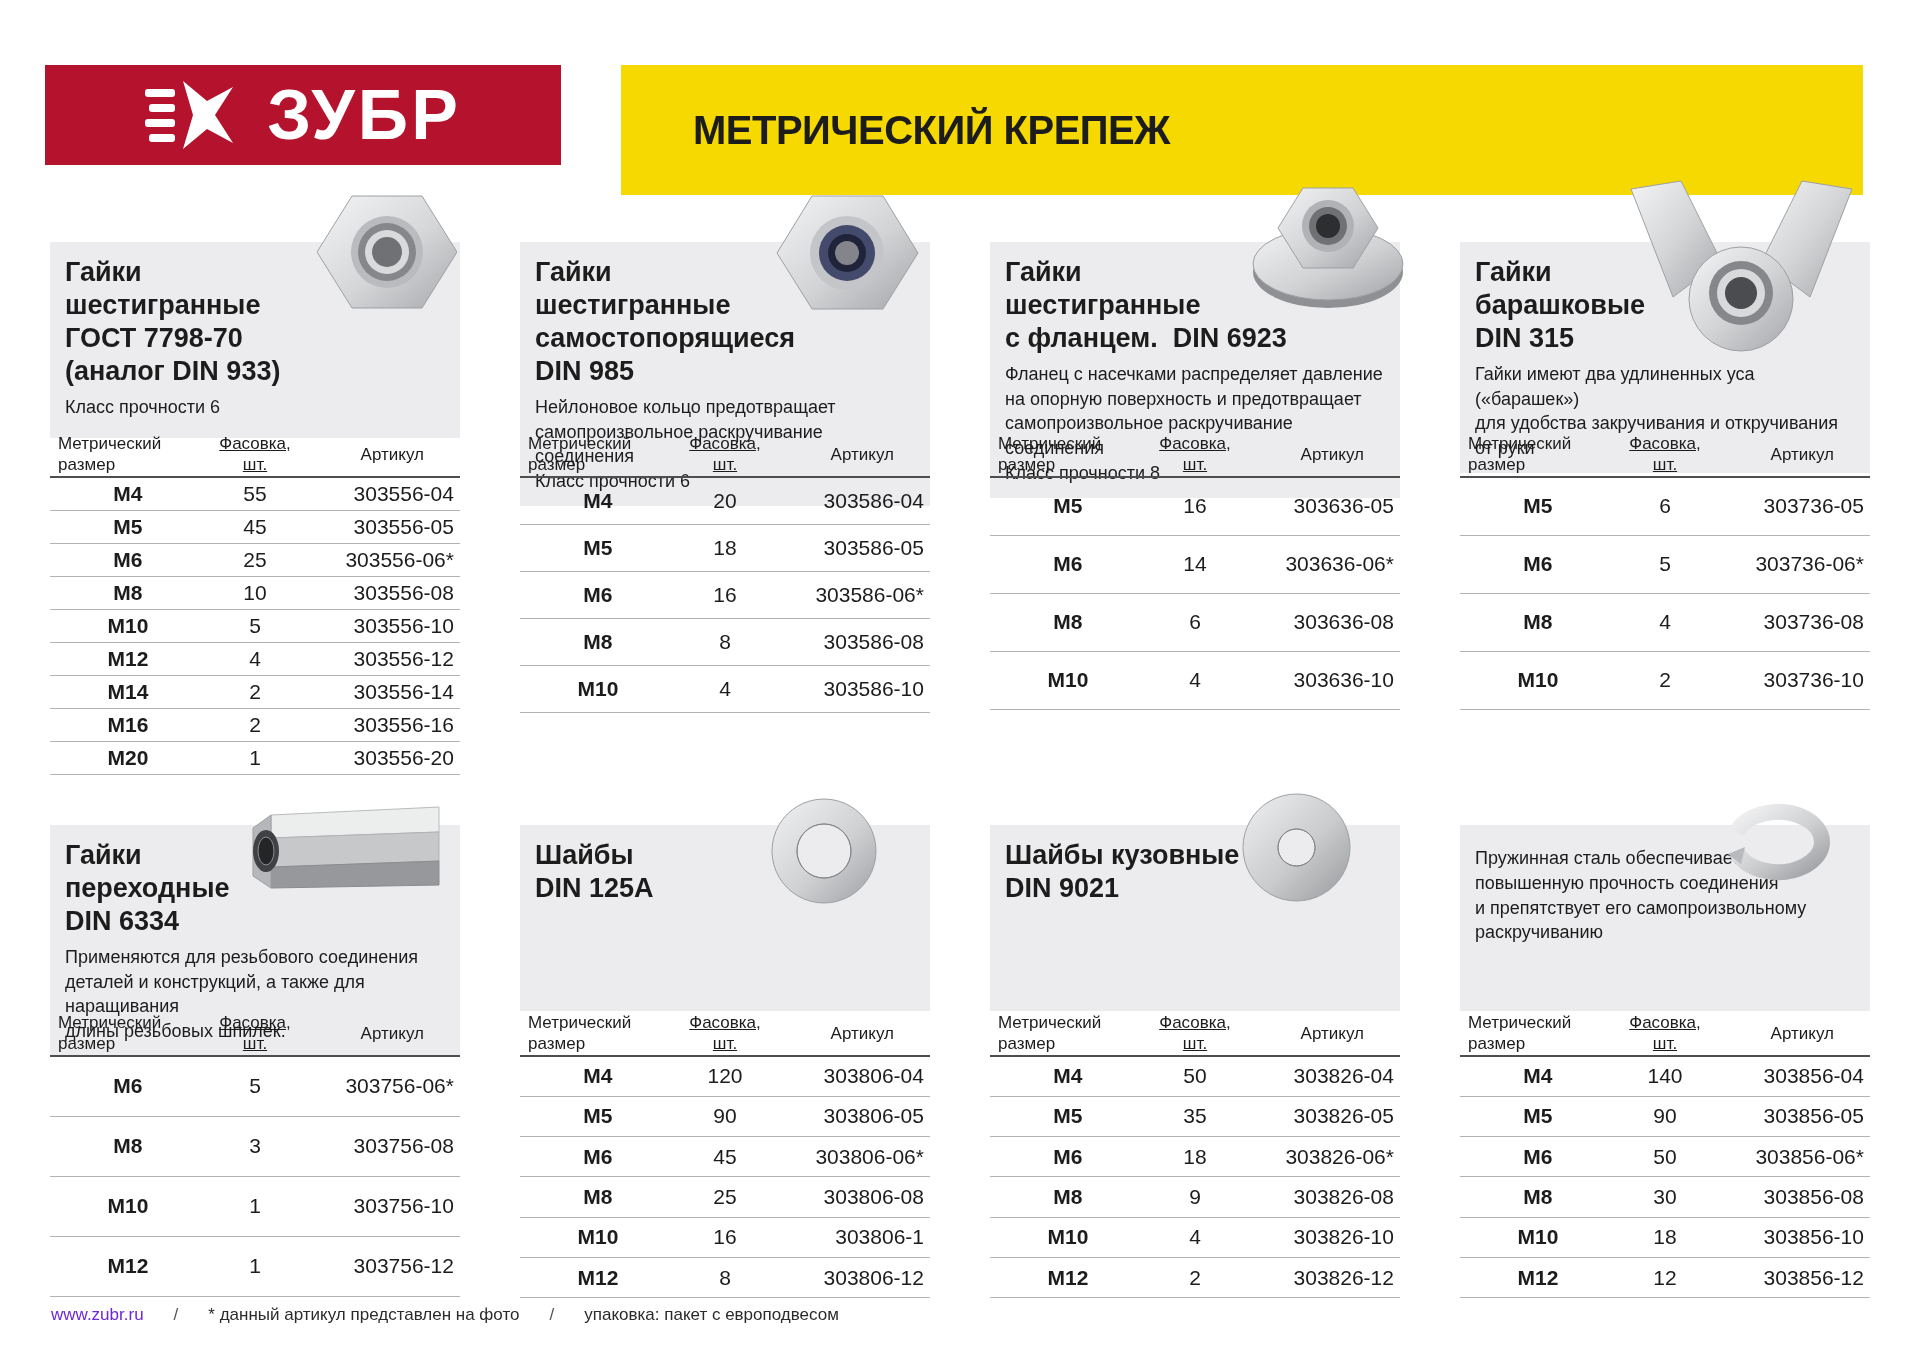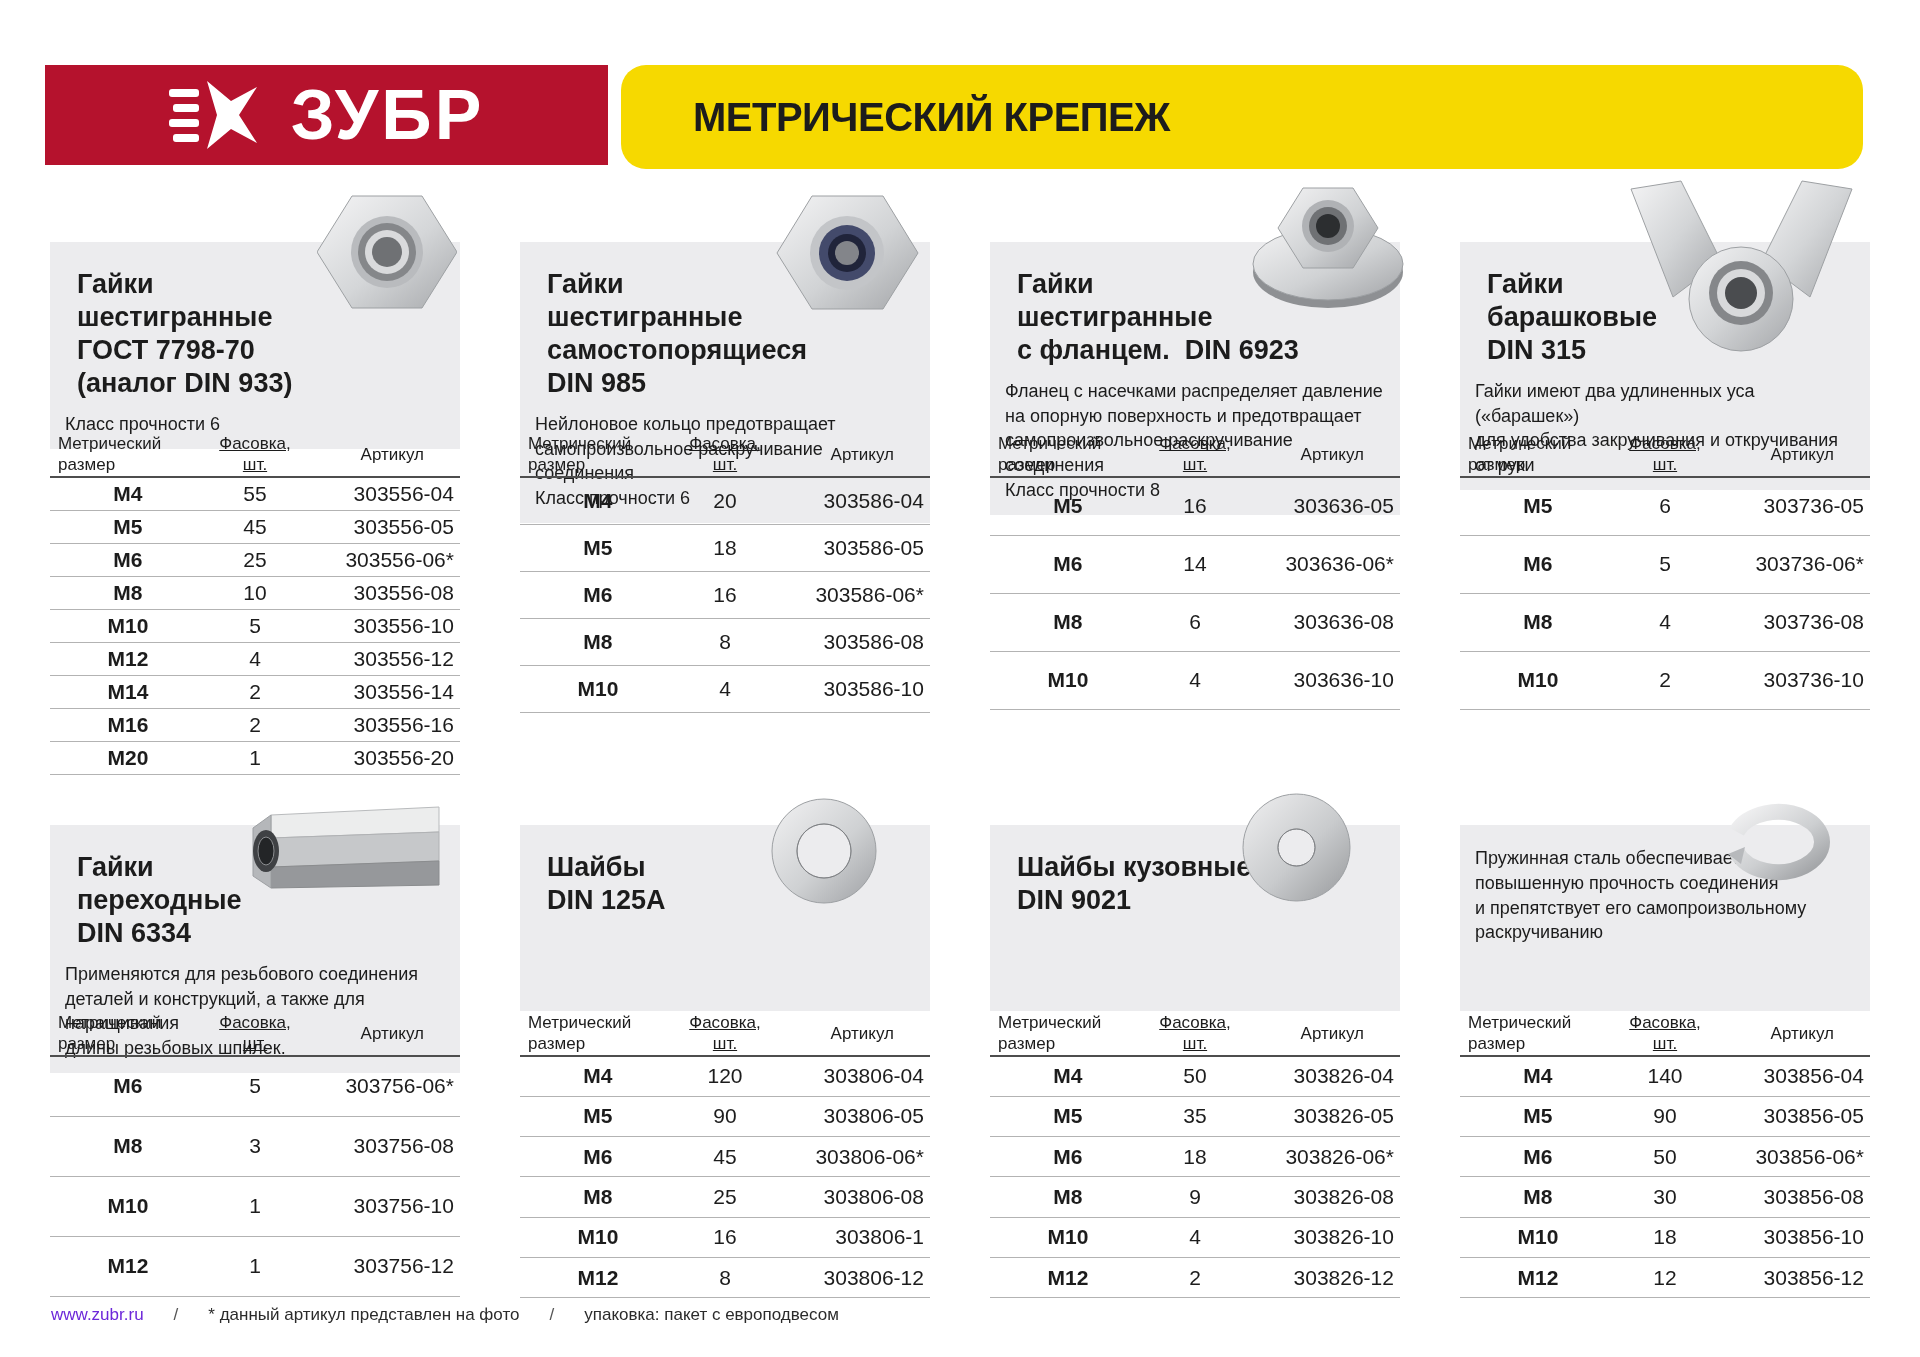--- a/index.html
+++ b/index.html
@@ -2,38 +2,38 @@
 <html><head>
 <meta charset="utf-8">
 <style>
   html,body{margin:0;padding:0;}
   body{
     width:1920px;height:1357px;position:relative;background:#ffffff;
     font-family:"Liberation Sans","DejaVu Sans",sans-serif;color:#1c1c1c;
     overflow:hidden;
   }
   
-  .hdr-red{position:absolute;left:45px;top:65px;width:563px;height:100px;background:#b5122d;
+  .hdr-red{position:absolute;left:45px;top:65px;width:516px;height:100px;background:#b5122d;
     display:flex;align-items:center;justify-content:center;gap:26px;}
   .brand-text{color:#ffffff;font-weight:bold;font-size:70px;letter-spacing:3px;line-height:1;}
-  .hdr-yellow{position:absolute;left:621px;top:65px;width:1242px;height:104px;background:#f6d900;
-    display:flex;align-items:center;border-radius:25px;}
+  .hdr-yellow{position:absolute;left:621px;top:65px;width:1242px;height:130px;background:#f6d900;
+    display:flex;align-items:center;}
   .page-title{margin-left:72px;font-weight:bold;font-size:40px;letter-spacing:-0.5px;}
 
   
   .section{position:absolute;width:410px;}
   .c1{left:50px}.c2{left:520px}.c3{left:990px}.c4{left:1460px}
   .r1{top:150px;height:625px}
   .r2{top:780px;height:575px}
 
   .photo{position:absolute;z-index:2;}
   .graybox{position:absolute;left:0;right:0;background:#ececee;padding:14px 15px 12px;z-index:1;box-sizing:border-box;}
   .r1 .graybox{top:92px;min-height:196px;}
   .r2 .graybox{top:45px;min-height:186px;}
-  .title{font-size:27px;font-weight:bold;line-height:1.22;margin:12px;white-space:pre-line;}
+  .title{font-size:27px;font-weight:bold;line-height:1.22;margin:0;white-space:pre-line;}
   .desc{font-size:18px;line-height:1.38;margin:7px 0 0;white-space:pre-line;}
 
   
   .table{position:absolute;left:0;width:410px;z-index:3;}
   .r1 .table{top:280px;}   
   .r2 .table{top:229px;}   
   .thead{display:flex;align-items:center;min-height:46px;border-bottom:2px solid #4e4e4e;
     font-size:17px;line-height:1.25;box-sizing:border-box;padding-top:3px;}
   .h-size{width:38%;text-align:left;padding-left:8px;box-sizing:border-box;}
   .h-qty{width:24%;text-align:center;white-space:pre-line;text-decoration:underline;}

